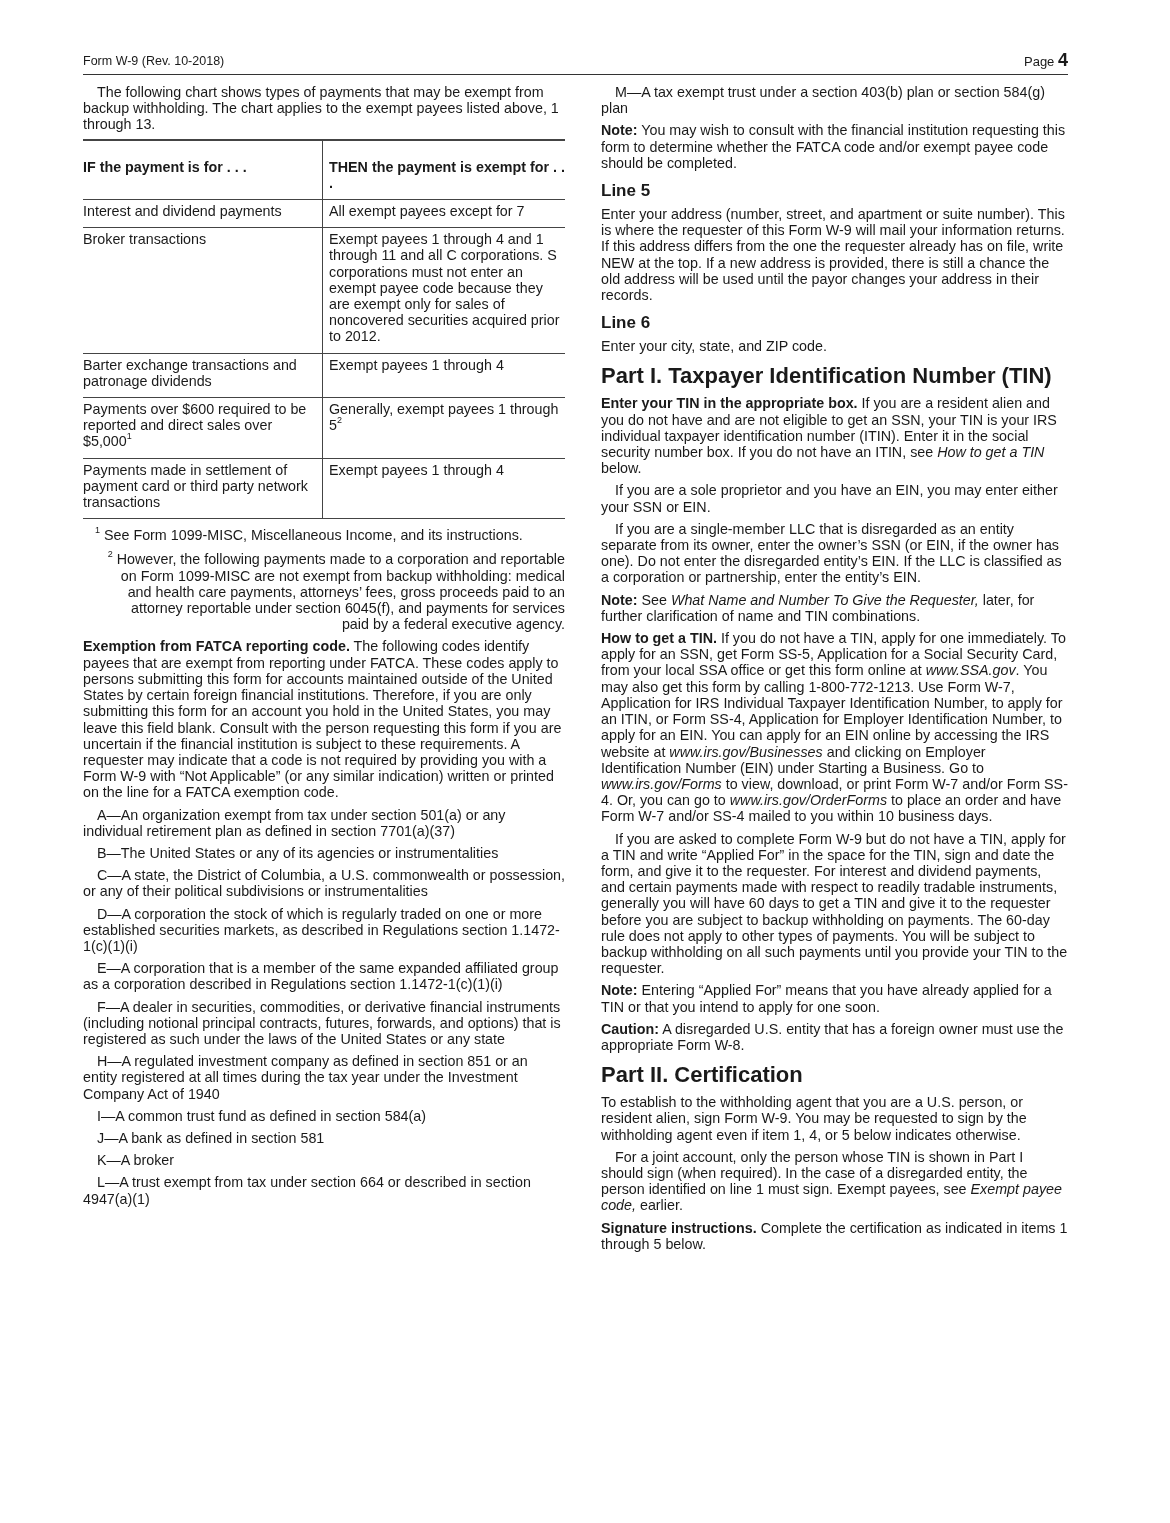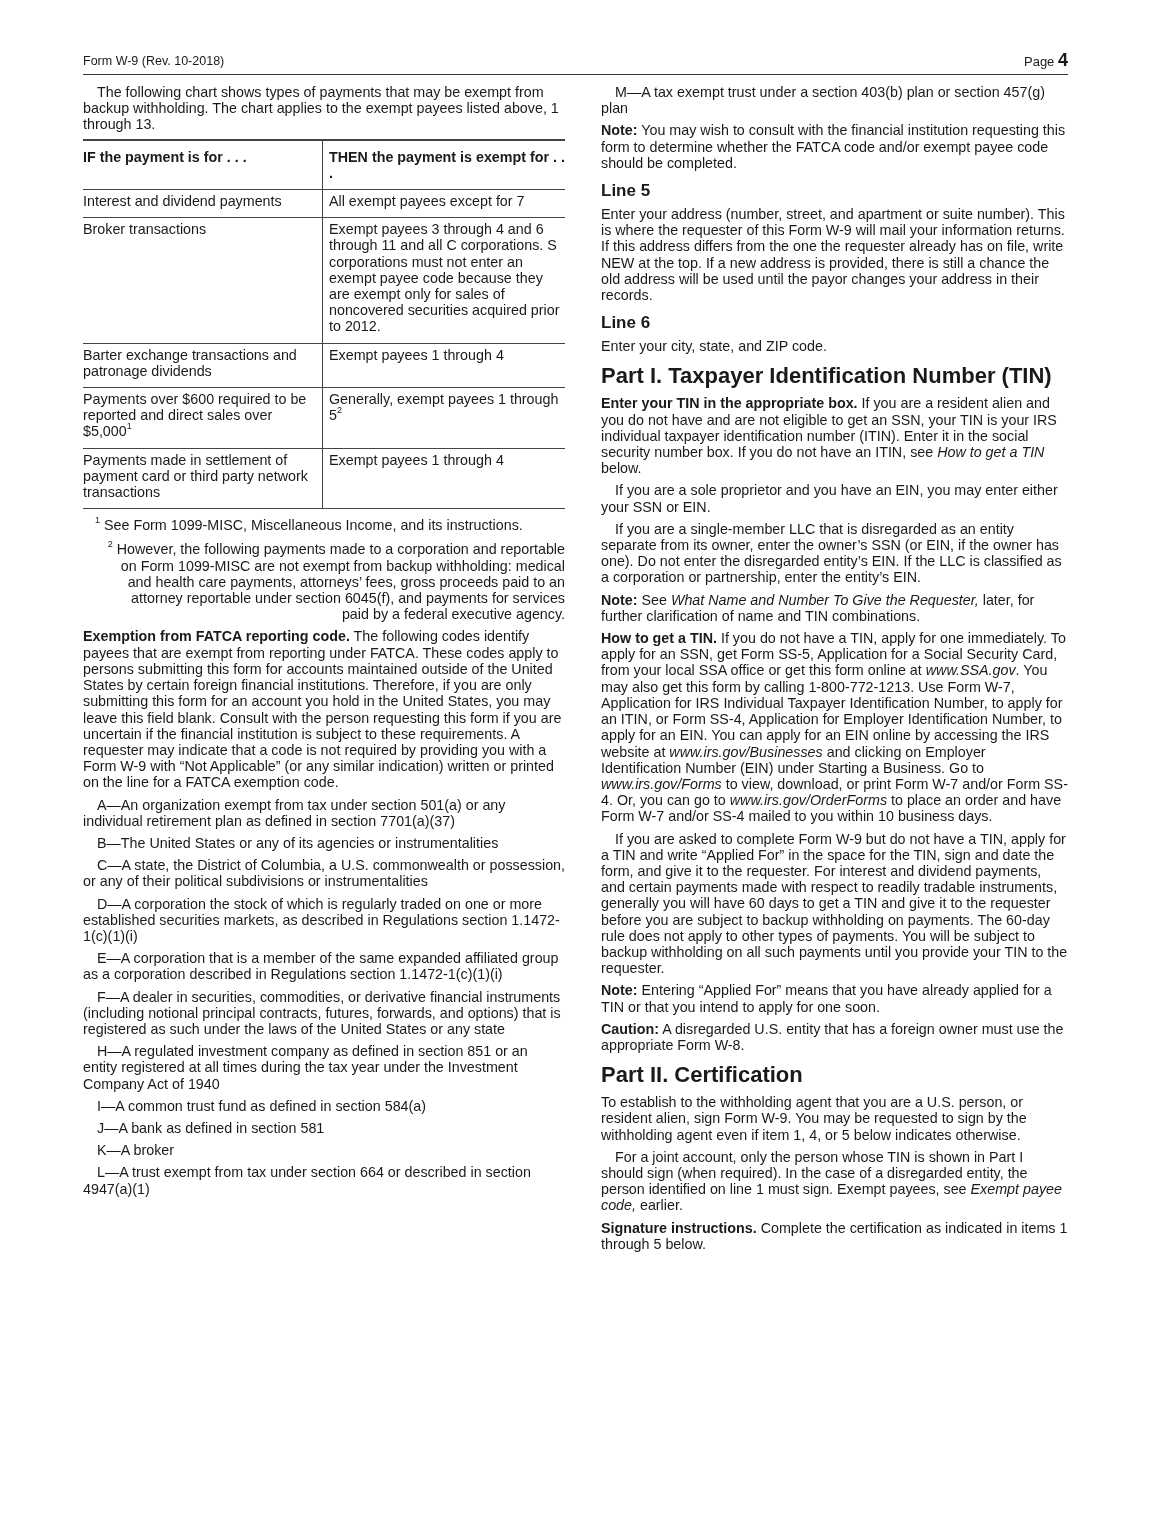--- a/index.html
+++ b/index.html
@@ -26,21 +26,21 @@
     i { font-style: italic; }
 
     table.exempt {
       width: 482px; border-collapse: collapse; margin: 5px 0 6px 0;
       font-size: 14.3px; line-height: 16.2px;
     }
     table.exempt td, table.exempt th {
       vertical-align: top; text-align: left; padding: 3px 0 8px 0;
       border-top: 1px solid #444;
     }
-    table.exempt th { font-weight: bold; padding-top: 8px; border-top: 2px solid #444; }
+    table.exempt th { font-weight: bold; padding-top: 18px; border-top: 2px solid #444; }
     table.exempt .c1 { width: 233px; padding-right: 6px; border-right: 1px solid #444; }
     table.exempt .c2 { padding-left: 6px; }
     table.exempt tr:last-child td { border-bottom: 1px solid #444; }
     sup { font-size: 9px; line-height: 0; vertical-align: 7px; }
 
     .footnote { margin: 8px 0 6px 12px; }
     .fn2 { padding-left: 8px; text-indent: -8px; text-align: right; }
 
     h2.sub { font-size: 17px; font-weight: bold; margin: 10px 0 6px 0; line-height: 19px; }
     h1.part { font-size: 22px; font-weight: bold; margin: 10px 0 7px 0; line-height: 24px; }
@@ -61,21 +61,21 @@
         <tr>
       <th class="c1">IF the payment is for . . .</th>
       <th class="c2">THEN the payment is exempt for . . .</th>
     </tr>
     <tr>
       <td class="c1">Interest and dividend payments</td>
       <td class="c2">All exempt payees except for 7</td>
     </tr>
     <tr>
       <td class="c1">Broker transactions</td>
-      <td class="c2">Exempt payees 3 through 4 and 6 through 11 and all C corporations. S corporations must not enter an exempt payee code because they are exempt only for sales of noncovered securities acquired prior to 2012.</td>
+      <td class="c2">Exempt payees 1 through 4 and 1 through 11 and all C corporations. S corporations must not enter an exempt payee code because they are exempt only for sales of noncovered securities acquired prior to 2012.</td>
     </tr>
     <tr>
       <td class="c1">Barter exchange transactions and patronage dividends</td>
       <td class="c2">Exempt payees 1 through 4</td>
     </tr>
     <tr>
       <td class="c1"><span>Payments over $600 required to be reported and direct sales over $5,000</span><sup>1</sup></td>
       <td class="c2"><span>Generally, exempt payees 1 through 5</span><sup>2</sup></td>
     </tr>
     <tr>
@@ -97,21 +97,21 @@
   <p class="indent">E—A corporation that is a member of the same expanded affiliated group as a corporation described in Regulations section 1.1472-1(c)(1)(i)</p>
   <p class="indent">F—A dealer in securities, commodities, or derivative financial instruments (including notional principal contracts, futures, forwards, and options) that is registered as such under the laws of the United States or any state</p>
   <p class="indent">H—A regulated investment company as defined in section 851 or an entity registered at all times during the tax year under the Investment Company Act of 1940</p>
   <p class="indent">I—A common trust fund as defined in section 584(a)</p>
   <p class="indent">J—A bank as defined in section 581</p>
   <p class="indent">K—A broker</p>
   <p class="indent">L—A trust exempt from tax under section 664 or described in section 4947(a)(1)</p>
 </div>
 
 <div class="col col-right">
-  <p class="indent">M—A tax exempt trust under a section 403(b) plan or section 457(g) plan</p>
+  <p class="indent">M—A tax exempt trust under a section 403(b) plan or section 584(g) plan</p>
   <p><b class="run">Note:</b><span> You may wish to consult with the financial institution requesting this form to determine whether the FATCA code and/or exempt payee code should be completed.</span></p>
 
   <h2 class="sub">Line 5</h2>
   <p>Enter your address (number, street, and apartment or suite number). This is where the requester of this Form W-9 will mail your information returns. If this address differs from the one the requester already has on file, write NEW at the top. If a new address is provided, there is still a chance the old address will be used until the payor changes your address in their records.</p>
 
   <h2 class="sub">Line 6</h2>
   <p>Enter your city, state, and ZIP code.</p>
 
   <h1 class="part">Part I. Taxpayer Identification Number (TIN)</h1>
   <p><b class="run">Enter your TIN in the appropriate box.</b><span> If you are a resident alien and you do not have and are not eligible to get an SSN, your TIN is your IRS individual taxpayer identification number (ITIN). Enter it in the social security number box. If you do not have an ITIN, see </span><i>How to get a TIN</i><span> below.</span></p>

